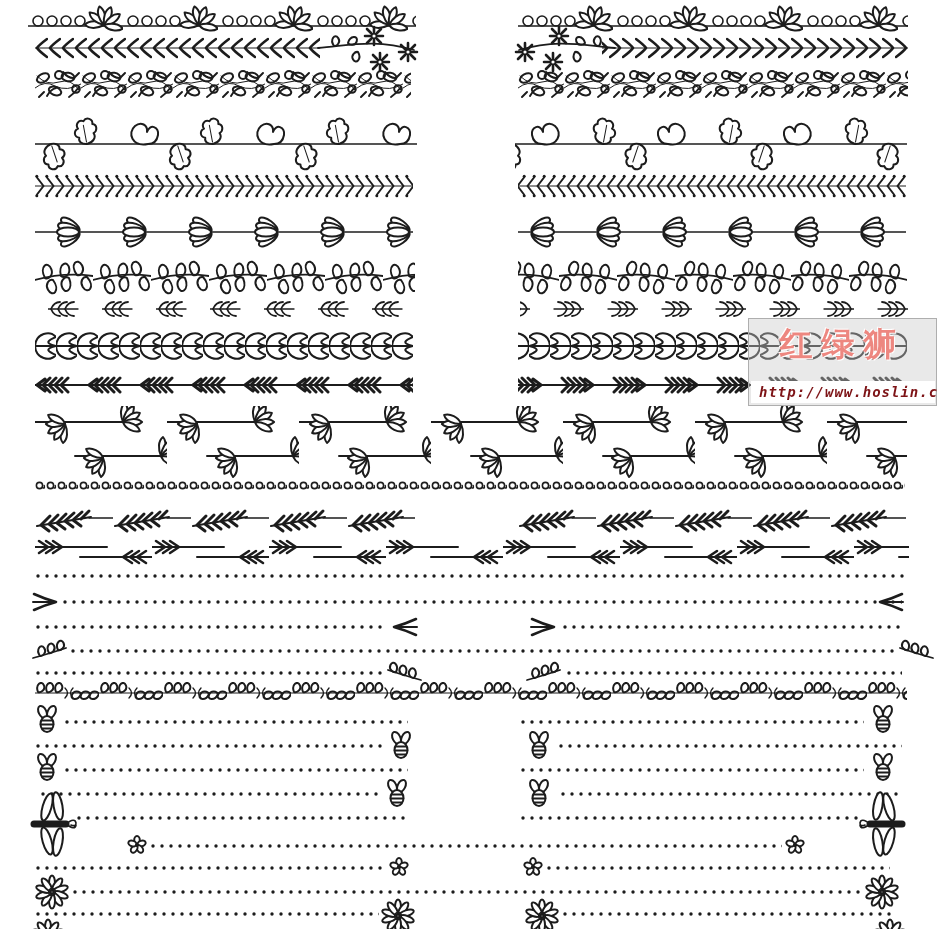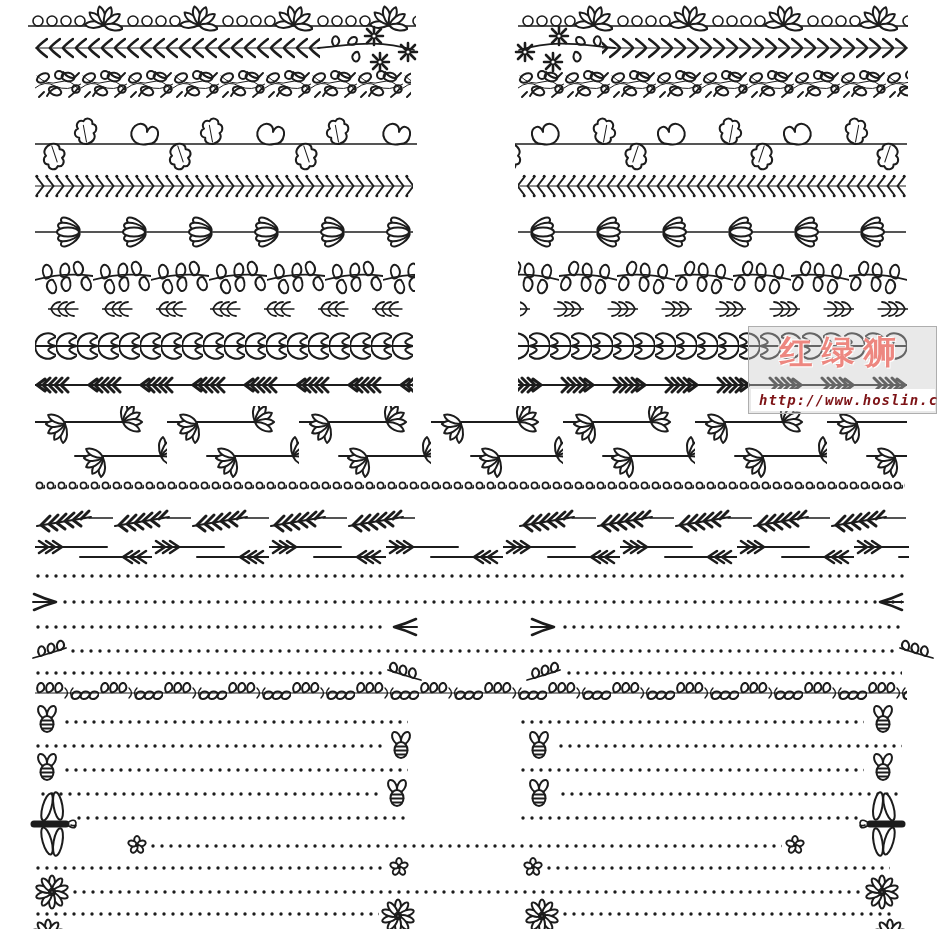--- a/index.html
+++ b/index.html
@@ -3,21 +3,21 @@
 <meta charset="utf-8">
 <style>
   html,body{margin:0;padding:0;background:#fff;}
   #sheet{position:relative;width:937px;height:929px;background:#fff;overflow:hidden;
          font-family:"DejaVu Sans",sans-serif;}
   .row{position:absolute;overflow:visible;z-index:1;}
   .st{fill:none;stroke:#1c1c1c;stroke-linecap:round;stroke-linejoin:round;}
   .wf{fill:#ffffff;stroke:#1c1c1c;stroke-width:2;stroke-linejoin:round;}
   .w1{stroke-width:1}.w12{stroke-width:1.2}.w14{stroke-width:1.4}.w16{stroke-width:1.6}
   .w18{stroke-width:1.8}.w2{stroke-width:2}.w26{stroke-width:2.6}.w3{stroke-width:3}
-  #watermark{position:absolute;left:748px;top:326px;width:189px;height:88px;z-index:5;
+  #watermark{position:absolute;left:748px;top:318px;width:189px;height:88px;z-index:5;
     background:rgba(202,202,202,0.42);border:1px solid #aeaeae;box-sizing:border-box;}
   #wm-brand{display:block;text-align:center;margin-top:3px;font-size:33px;font-weight:bold;
     letter-spacing:9px;color:rgba(226,62,50,0.62);
     text-shadow:0 0 2px #fff,1px 1px 0 #fff,-1px -1px 0 #fff;white-space:nowrap;}
   #wm-urlbar{position:absolute;left:2px;right:1px;bottom:2px;height:22px;background:#fff;
     line-height:22px;padding-left:8px;box-sizing:border-box;
     font-family:"DejaVu Sans Mono",monospace;font-style:italic;font-weight:bold;
     font-size:14px;color:#7d1316;letter-spacing:1px;white-space:nowrap;}
 </style>
 </head>

